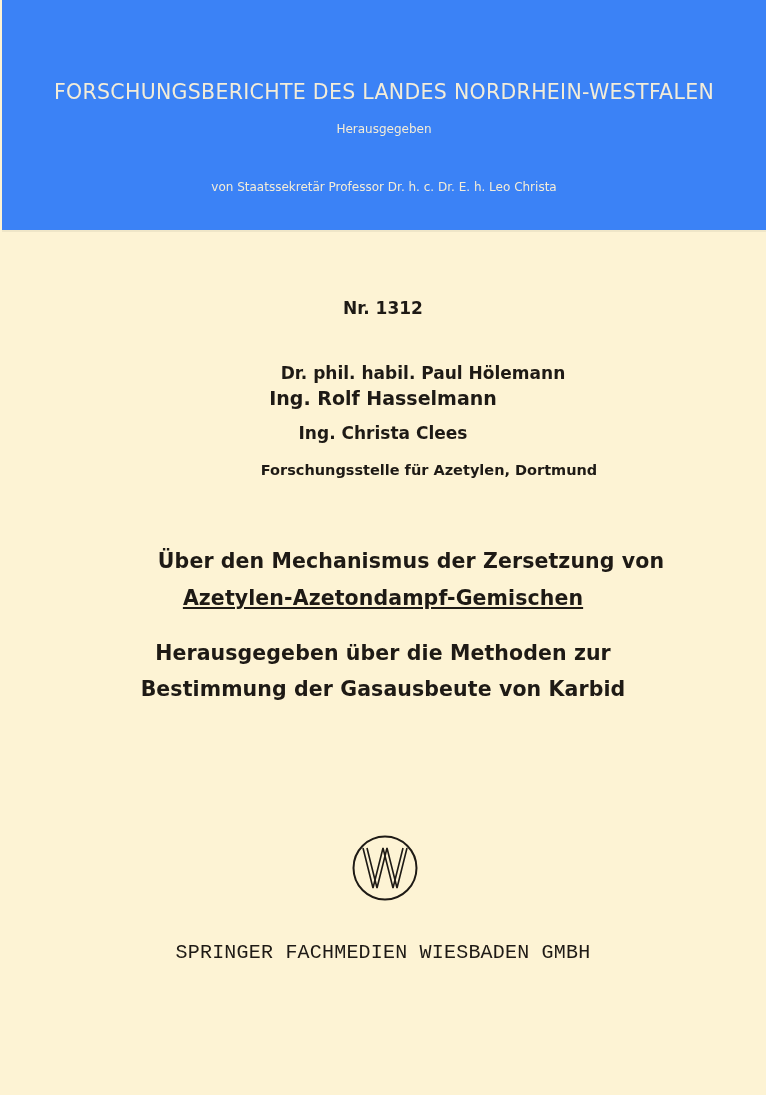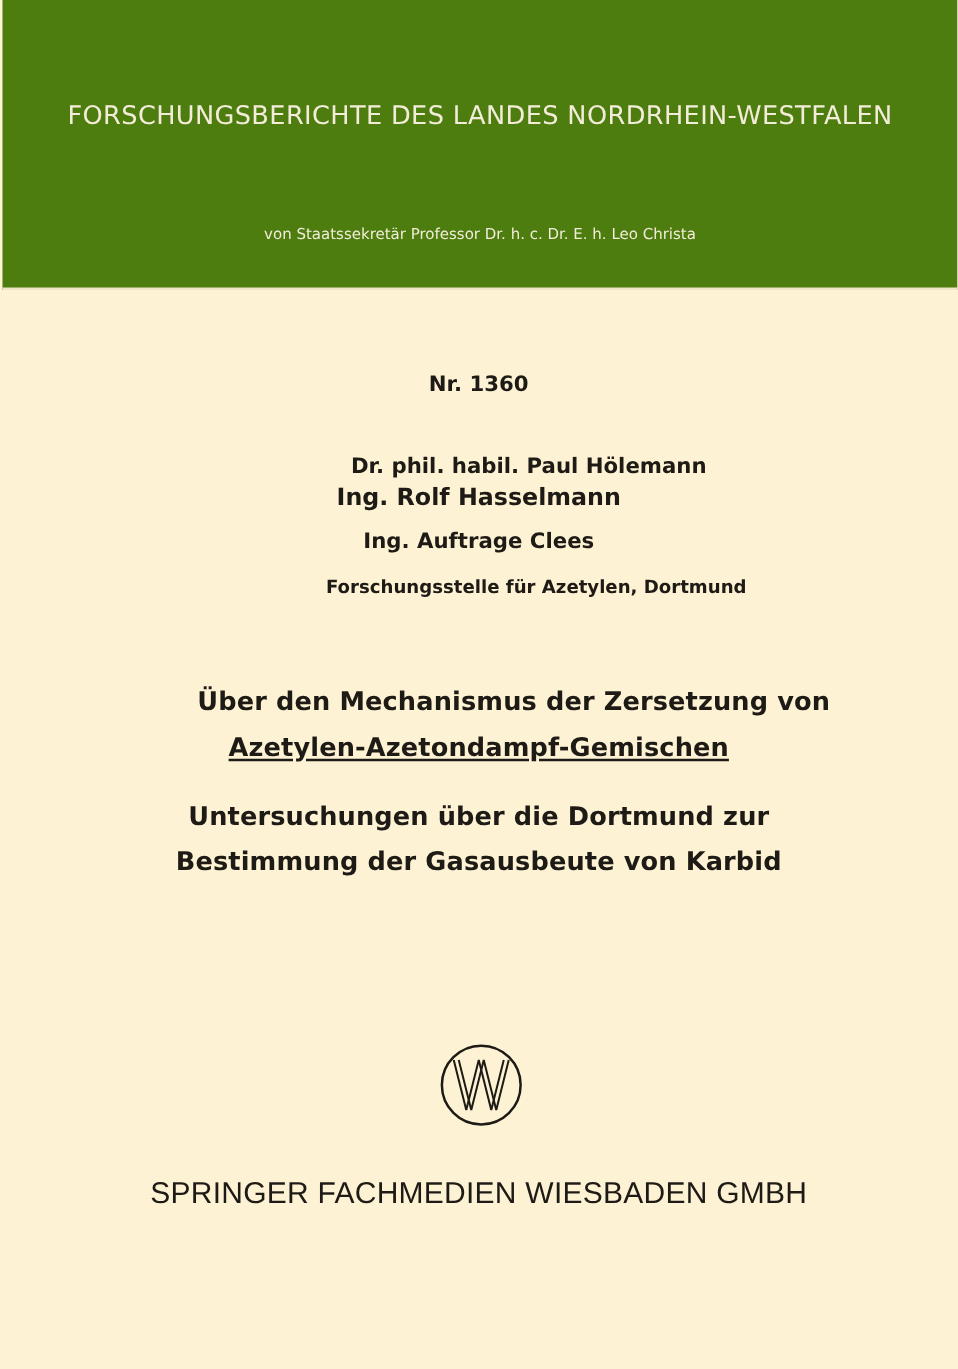--- a/index.html
+++ b/index.html
@@ -6,56 +6,57 @@
   body {
     width: 766px; height: 1095px;
     background: #fdf3d4;
     position: relative;
     overflow: hidden;
     font-family: "DejaVu Sans", sans-serif;
     color: #1e1a15;
   }
   .band {
     position: absolute; left: 2px; top: 0; width: 764px; height: 230px;
-    background: #4d7c0f;
+    background: #3b82f6;
     border-bottom: 2px solid #efe6c8;
   }
   .band .line { position: absolute; left: 0; width: 100%; text-align: center; color: #f3ecd8; }
   .series { top: 80px; font-size: 20.5px; letter-spacing: 0.3px; font-family: "DejaVu Sans", sans-serif; }
   .ed1 { top: 122px; font-size: 12px; }
   .ed2 { top: 152px; font-size: 12px; }
   .ed3 { top: 180px; font-size: 12px; }
   .c { position: absolute; left: 0; width: 100%; text-align: center; }
   .nr { top: 298px; font-size: 17px; font-weight: bold; }
   .a1 { top: 363px; font-size: 17px; font-weight: bold; margin-left: 40px; }
   .a2 { top: 387px; font-size: 19px; font-weight: bold; }
   .a3 { top: 423px; font-size: 17px; font-weight: bold; }
   .inst { top: 462px; font-size: 14.5px; font-weight: bold; padding-left: 46px; }
   .t { font-size: 20.5px; font-weight: bold; letter-spacing: 0.1px; }
   .t1 { top: 549px; padding-left: 28px; } .t2 { top: 586px; text-decoration: underline; } .t3 { top: 641px; } .t4 { top: 677px; }
   .logo { position: absolute; left: 351px; top: 834px; width: 68px; height: 68px; }
-  .pub { top: 941px; font-size: 24px; font-family: Liberation Sans, sans-serif; letter-spacing: 0.2px; }
+  .pub { top: 941px; font-size: 20px; font-family: Liberation Mono, monospace; letter-spacing: 0.2px; }
 </style>
 </head>
 <body>
 
 <div class="band">
   <div class="line series">FORSCHUNGSBERICHTE DES LANDES NORDRHEIN-WESTFALEN</div>
+  <div class="line ed1">Herausgegeben</div>
   <div class="line ed3">von Staatssekretär Professor Dr. h. c. Dr. E. h. Leo Christa</div>
 </div>
 
-<div class="c nr">Nr. 1360</div>
+<div class="c nr">Nr. 1312</div>
 <div class="c a1">Dr. phil. habil. Paul Hölemann</div>
 <div class="c a2">Ing. Rolf Hasselmann</div>
-<div class="c a3">Ing. Auftrage Clees</div>
+<div class="c a3">Ing. Christa Clees</div>
 <div class="c inst">Forschungsstelle für Azetylen, Dortmund</div>
 
 <div class="c t t1">Über den Mechanismus der Zersetzung von</div>
 <div class="c t t2">Azetylen-Azetondampf-Gemischen</div>
-<div class="c t t3">Untersuchungen über die Dortmund zur</div>
+<div class="c t t3">Herausgegeben über die Methoden zur</div>
 <div class="c t t4">Bestimmung der Gasausbeute von Karbid</div>
 
 <svg class="logo" viewBox="0 0 68 68">
   <circle cx="34" cy="34" r="31.5" fill="none" stroke="#1e1a15" stroke-width="2"></circle>
   <polyline points="12,14 22,54 32,14 42,54 52,14" fill="none" stroke="#1e1a15" stroke-width="1.6"></polyline>
   <polyline points="16,14 26,54 36,14 46,54 56,14" fill="none" stroke="#1e1a15" stroke-width="1.6"></polyline>
 </svg>
 
 <div class="c pub">SPRINGER FACHMEDIEN WIESBADEN GMBH</div>
 

